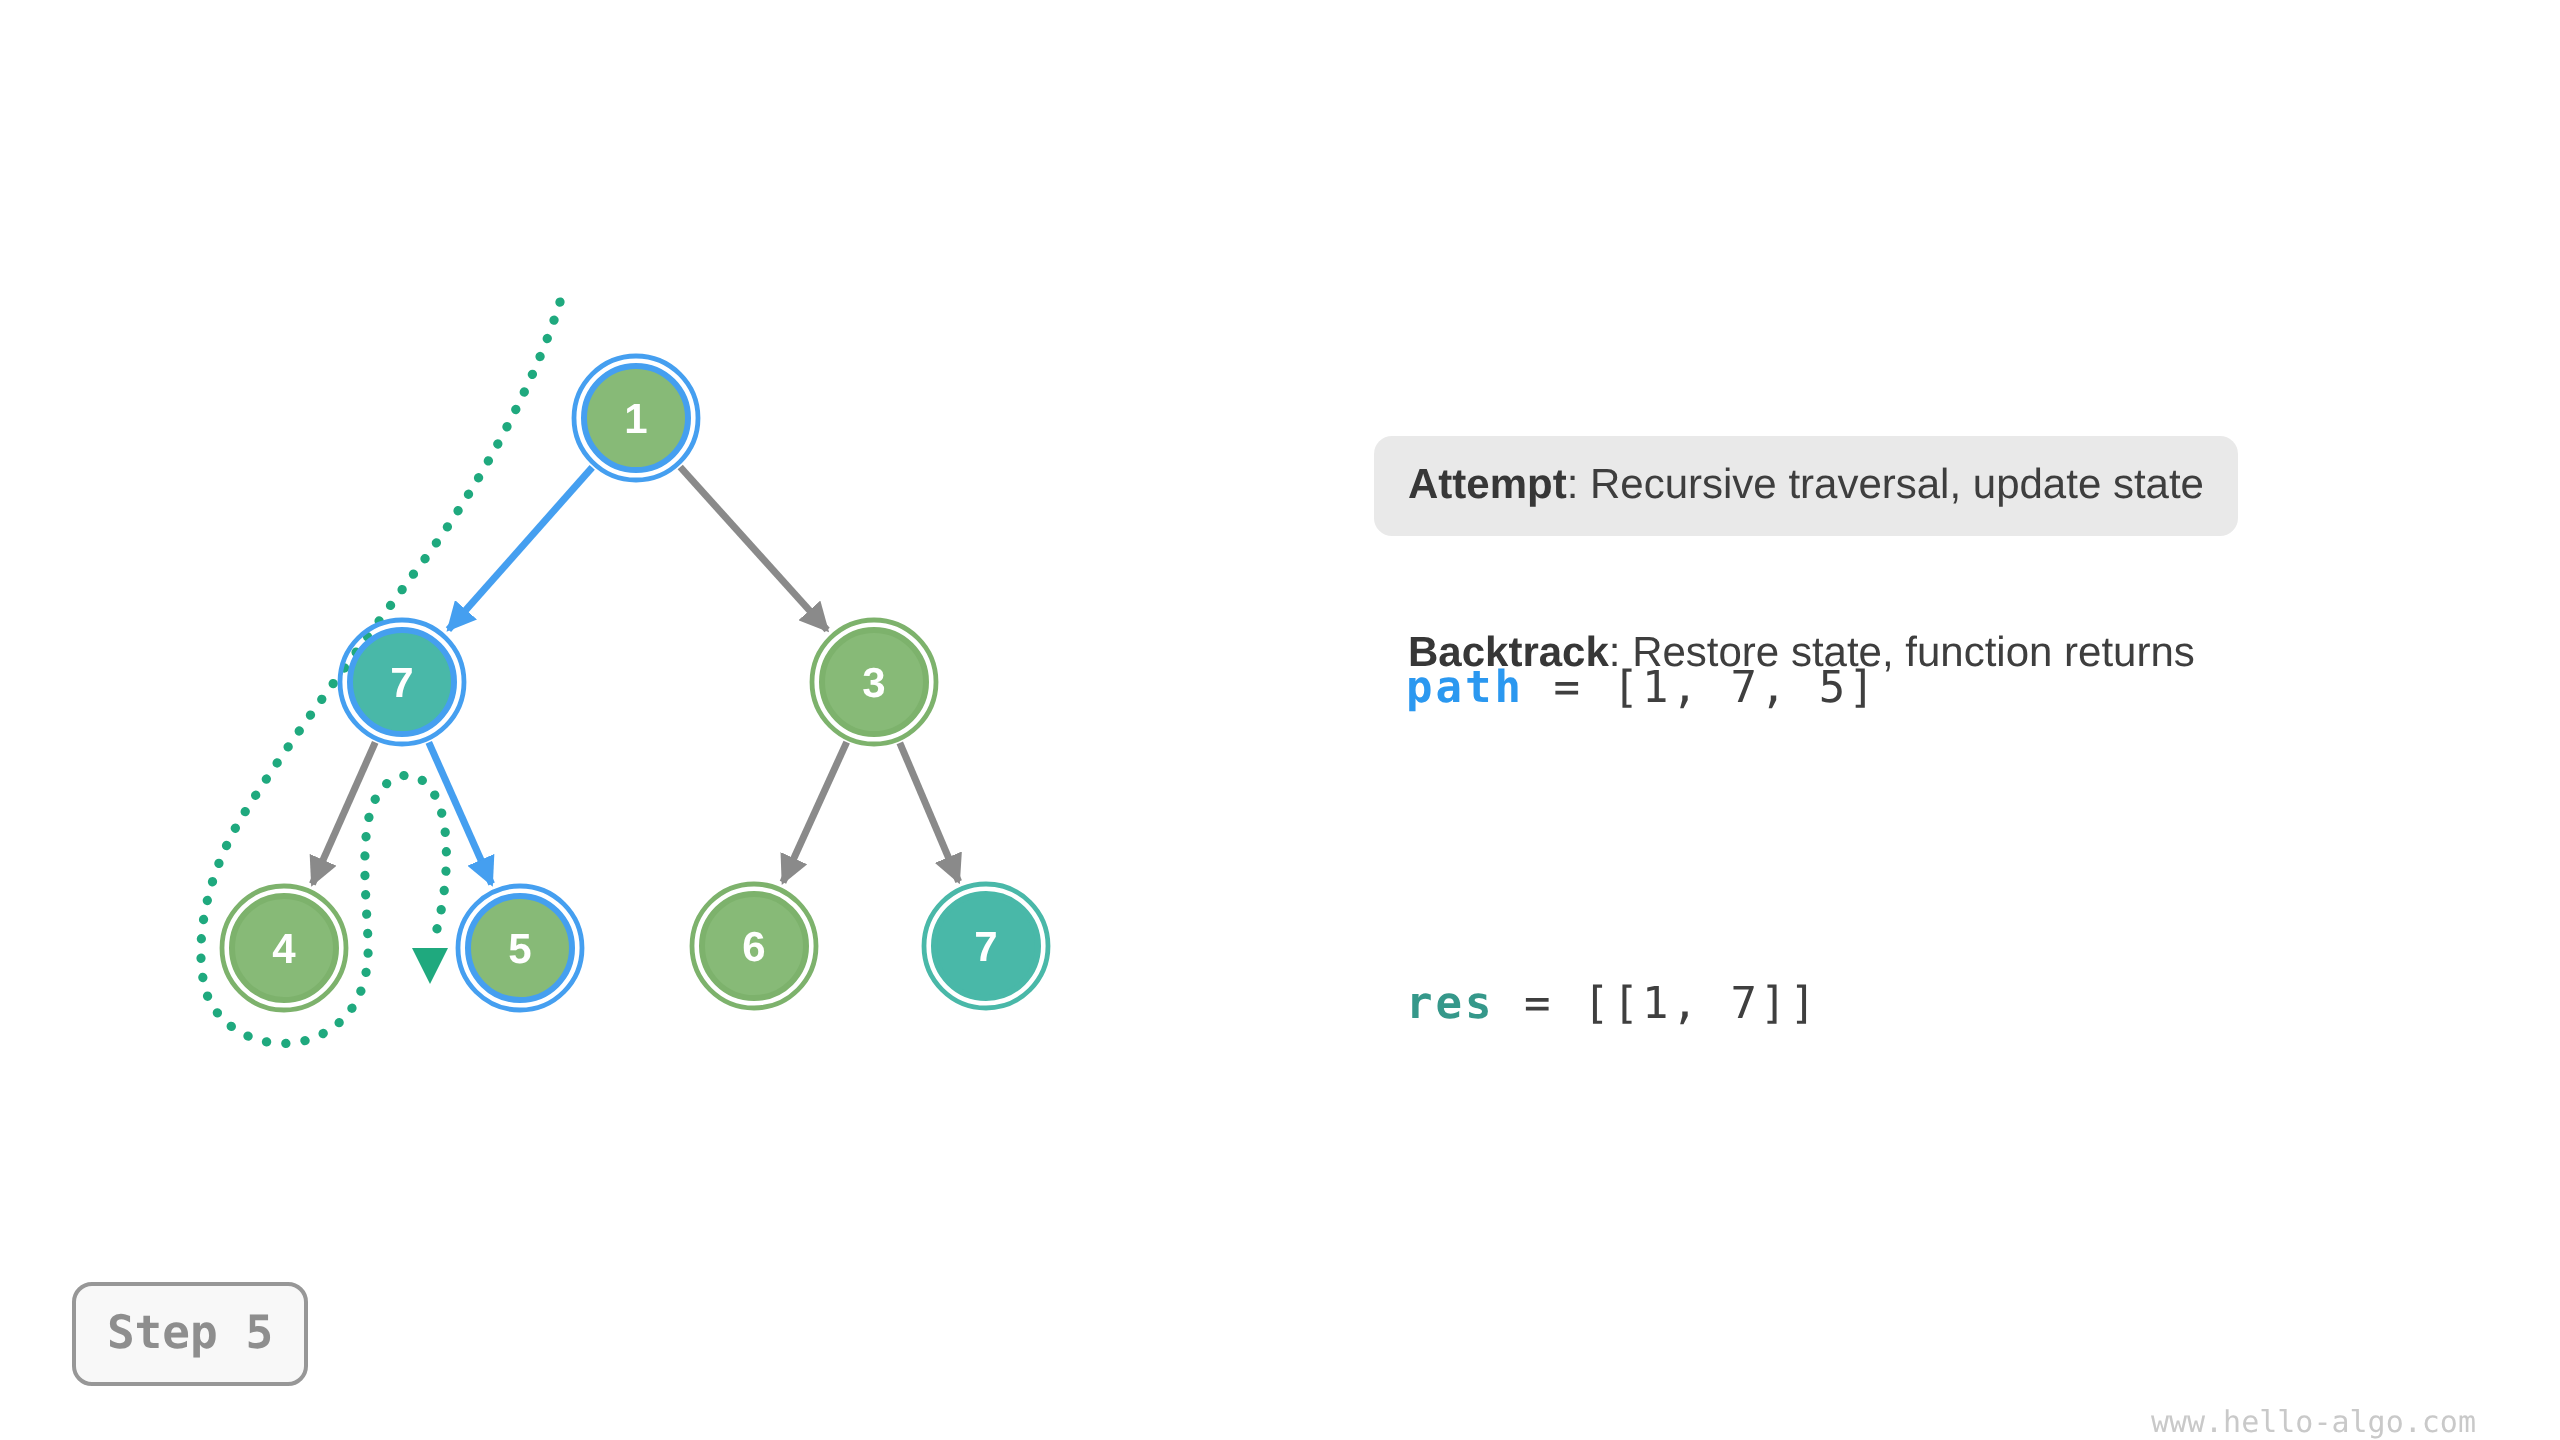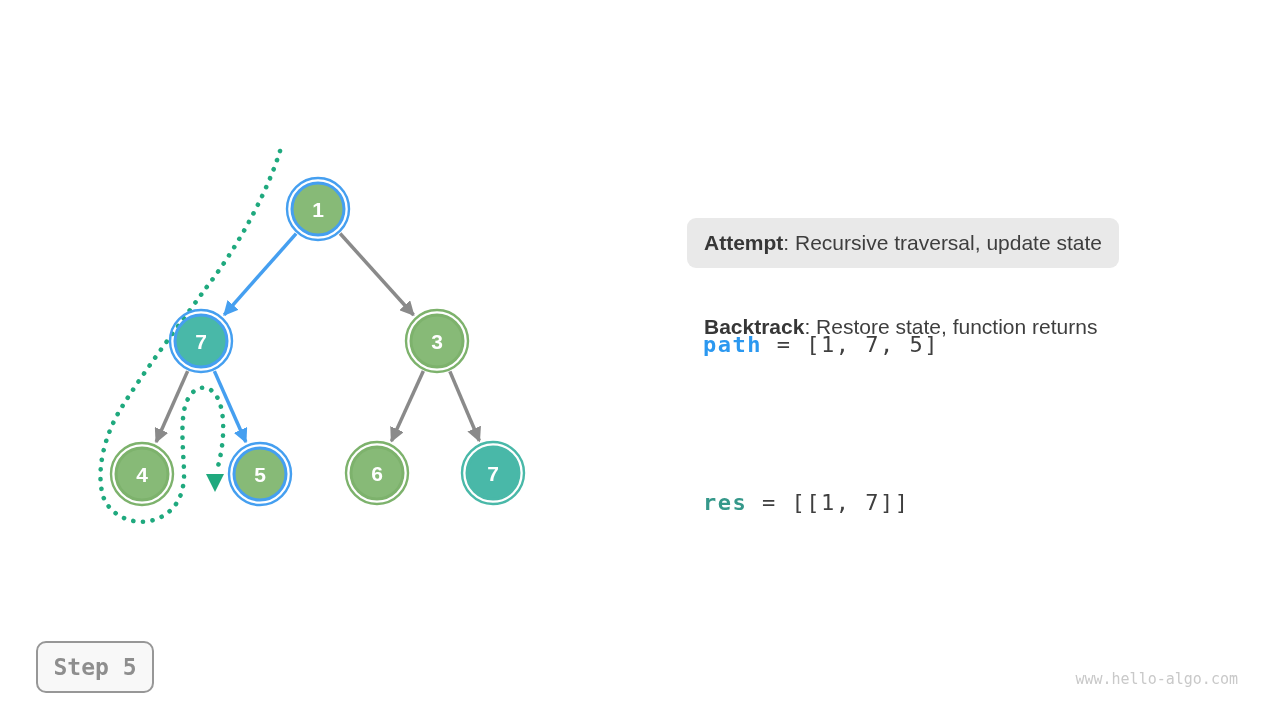--- a/index.html
+++ b/index.html
@@ -61,21 +61,21 @@
     border-radius: 10px;
     display: flex; align-items: center; justify-content: center;
     font-family: "DejaVu Sans Mono", monospace;
     font-weight: bold;
     font-size: 23px;
     color: #8e8e8e;
   }
 
   
   .watermark {
-    position: absolute; right: 42px; top: 670px;
+    position: absolute; right: 42px; top: 702px;
     font-family: "DejaVu Sans Mono", monospace;
     font-size: 15px;
     color: #c9c9c9;
   }
 </style>
 </head>
 <body>
 
 <div class="stage">
 

